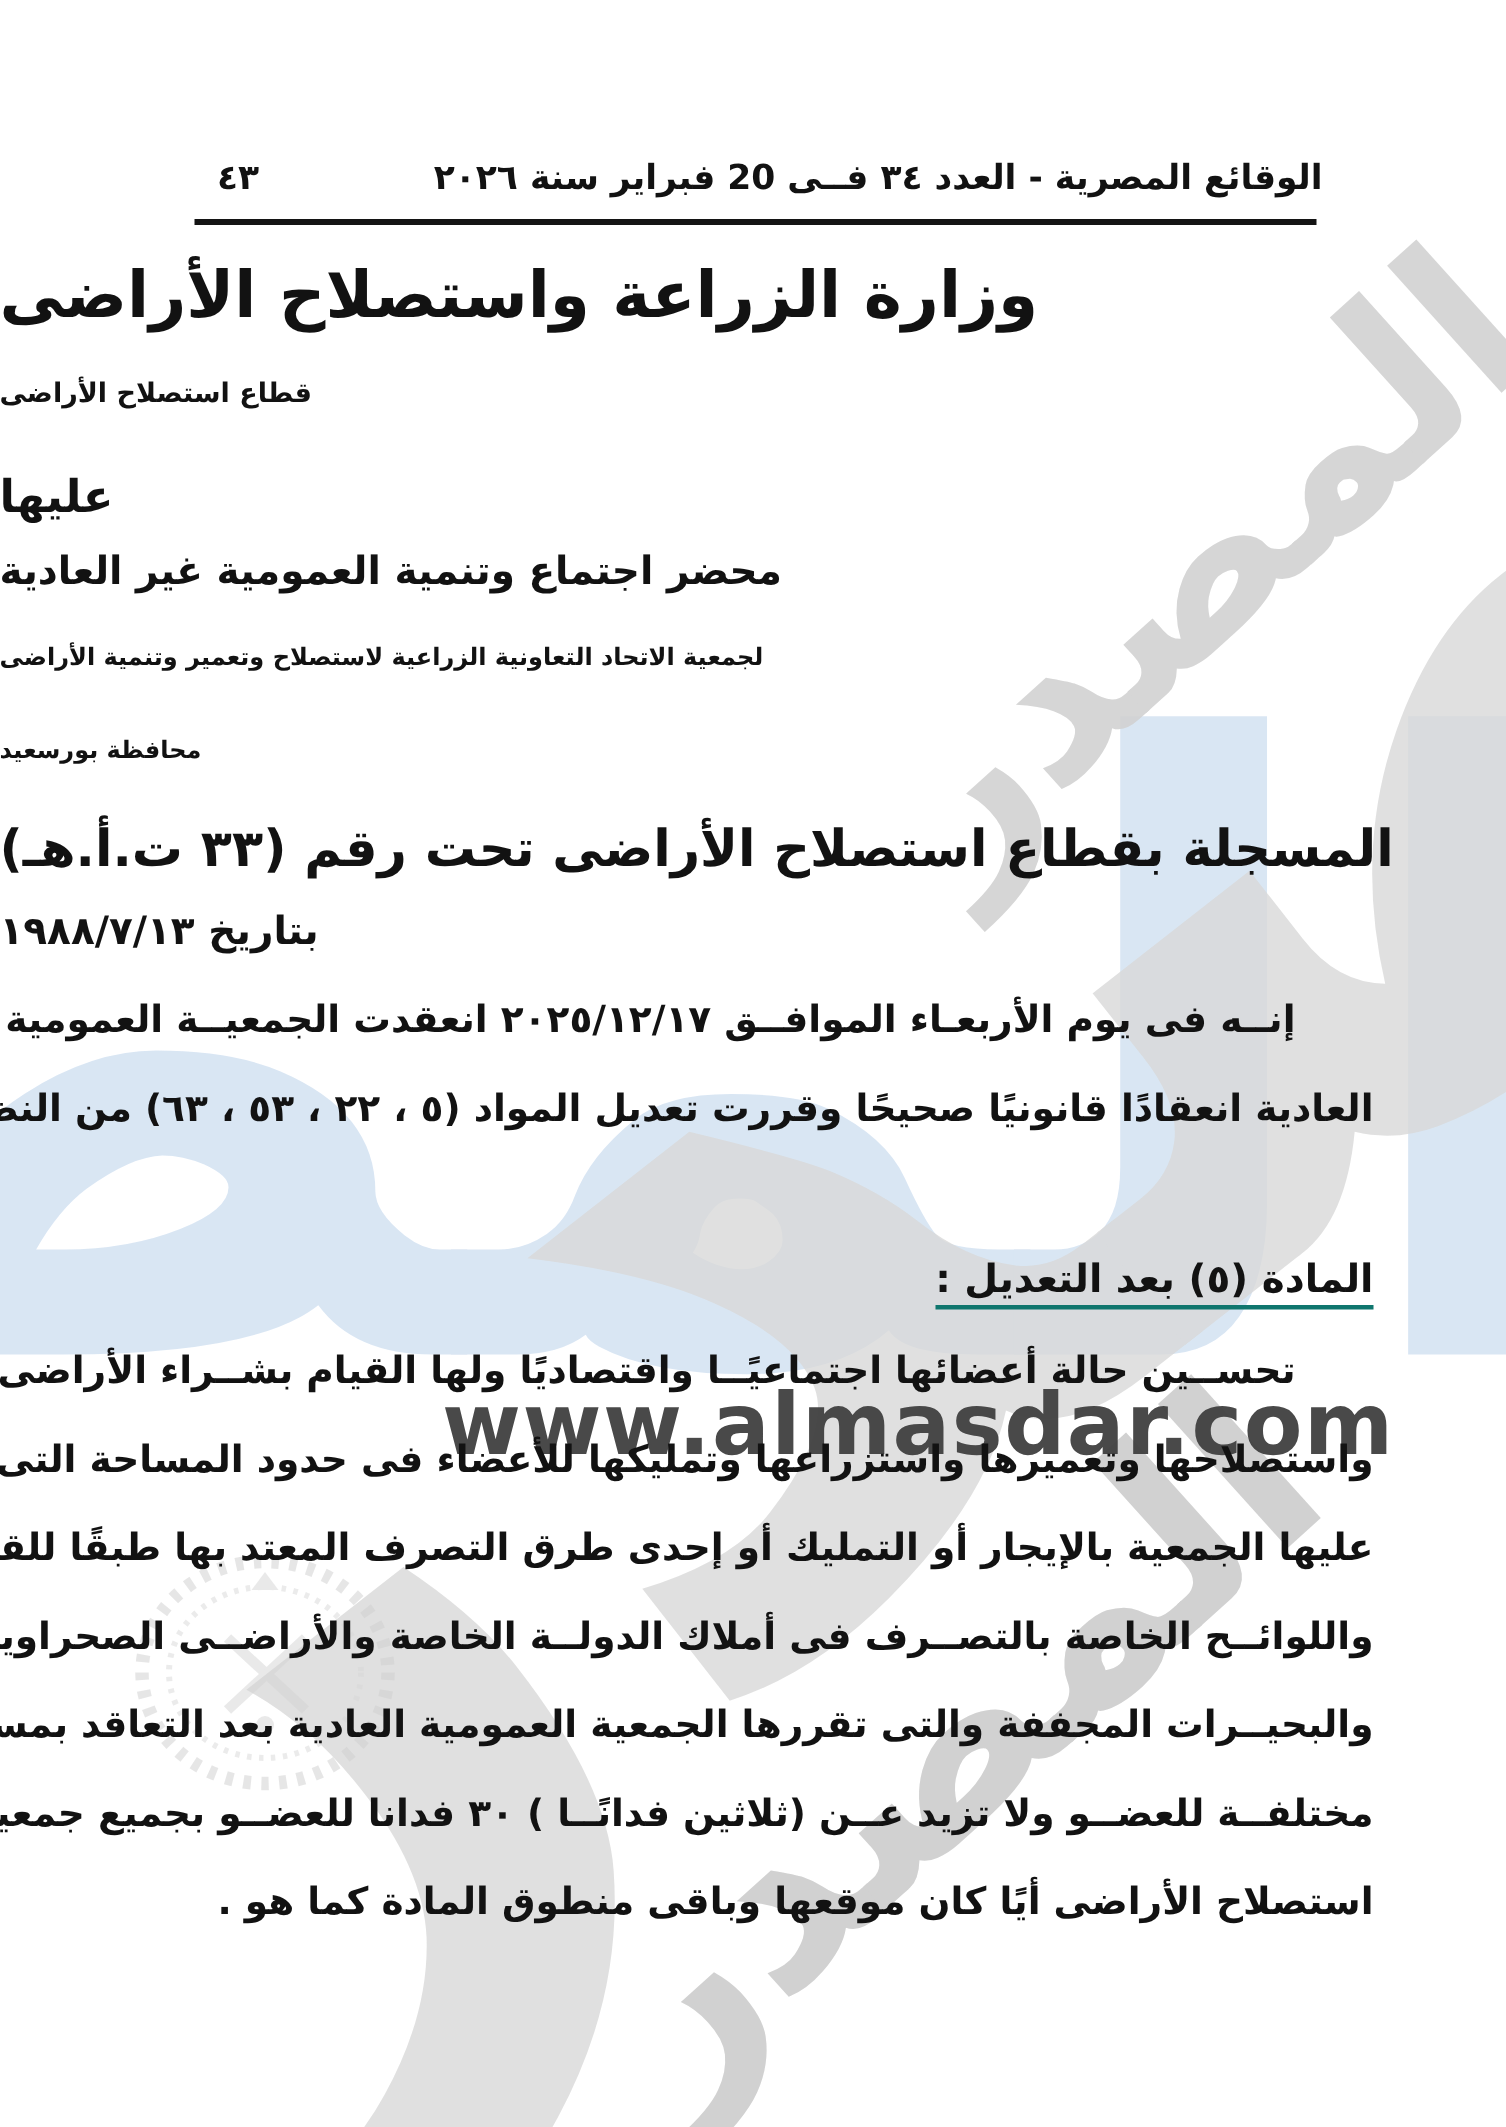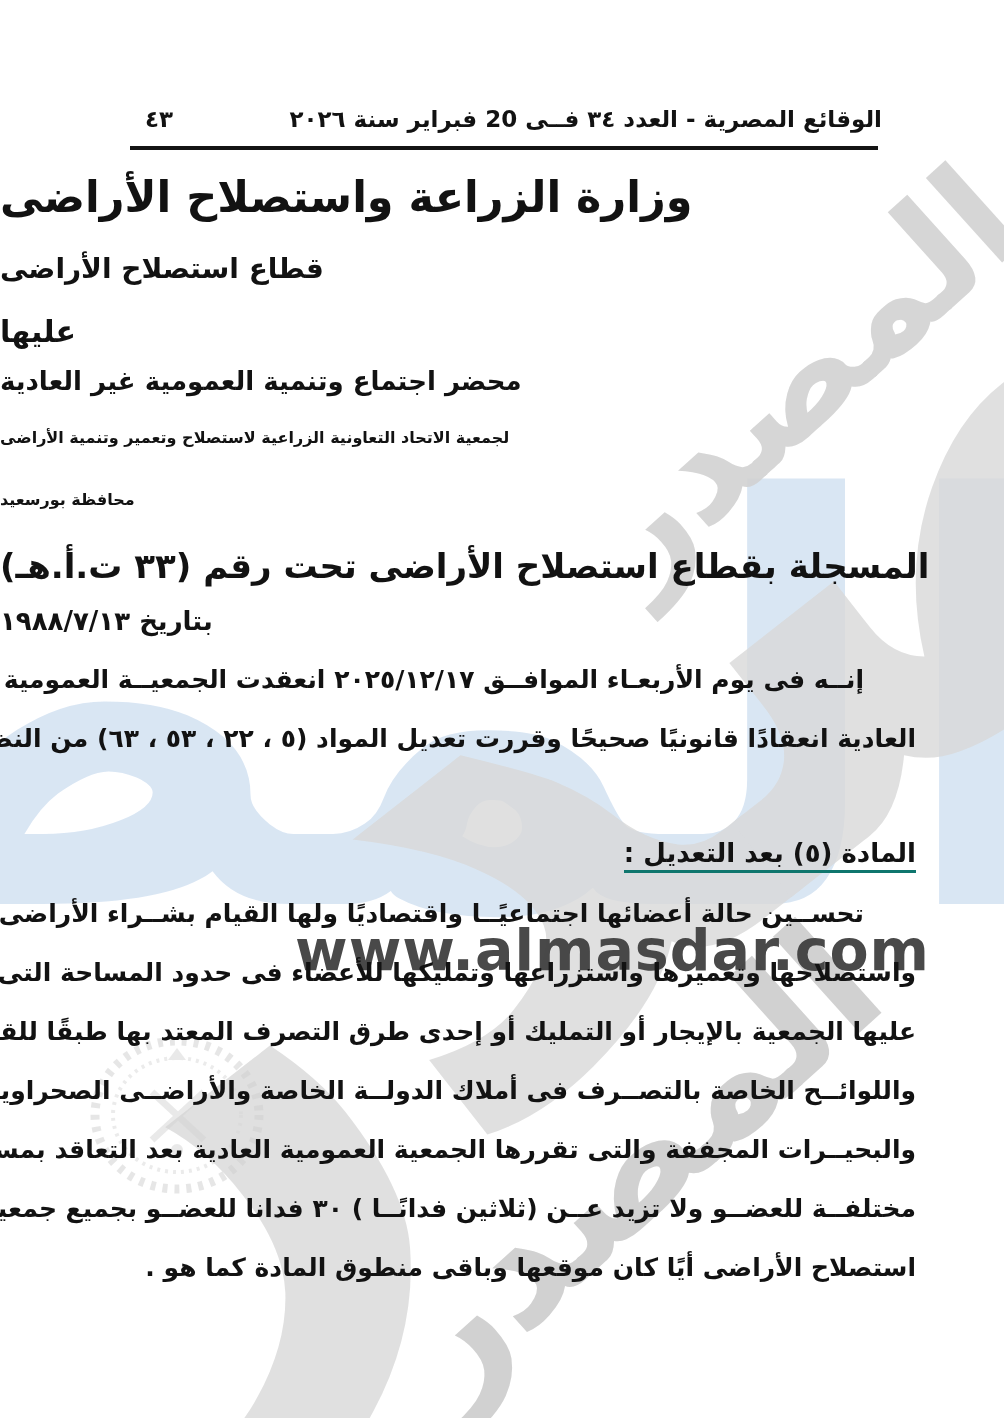--- a/index.html
+++ b/index.html
@@ -24,21 +24,21 @@
   
   .content{position:relative;z-index:1;}
   .header-row{
     position:absolute;top:106px;left:145px;right:122px;
     display:flex;justify-content:space-between;align-items:baseline;
     font-size:23px;font-weight:bold;
   }
   .header-rule{position:absolute;top:146px;left:130px;right:126px;height:4px;background:#141414;}
   .centered{position:absolute;left:0;right:0;text-align:left;font-weight:bold;white-space:nowrap;}
   .ministry-title{top:172px;font-size:43px;font-weight:900;}
-  .sector-title{top:252px;font-size:28px;}
+  .sector-title{top:252px;font-size:18px;}
   .summary-heading{top:314px;font-size:30px;}
   .subject-1{top:366px;font-size:26px;}
   .subject-2{top:428px;font-size:16px;}
   .governorate{top:490px;font-size:16px;}
   .registration{top:546px;font-size:34px;}
   .reg-date{top:606px;font-size:26px;}
   .para{
     position:absolute;right:88px;left:60px;
     font-size:25px;font-weight:700;text-align:right;
   }

